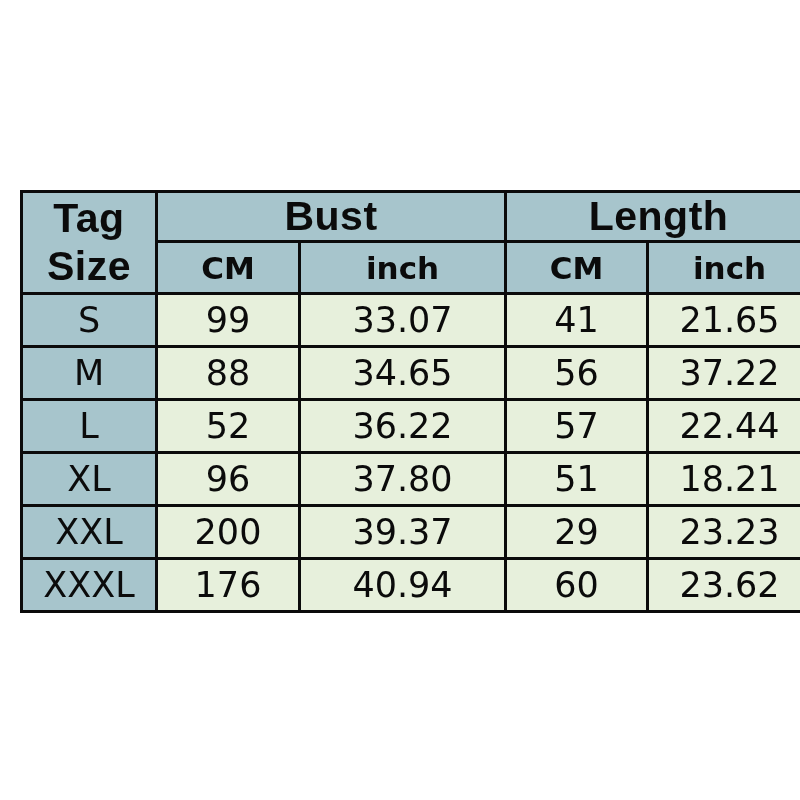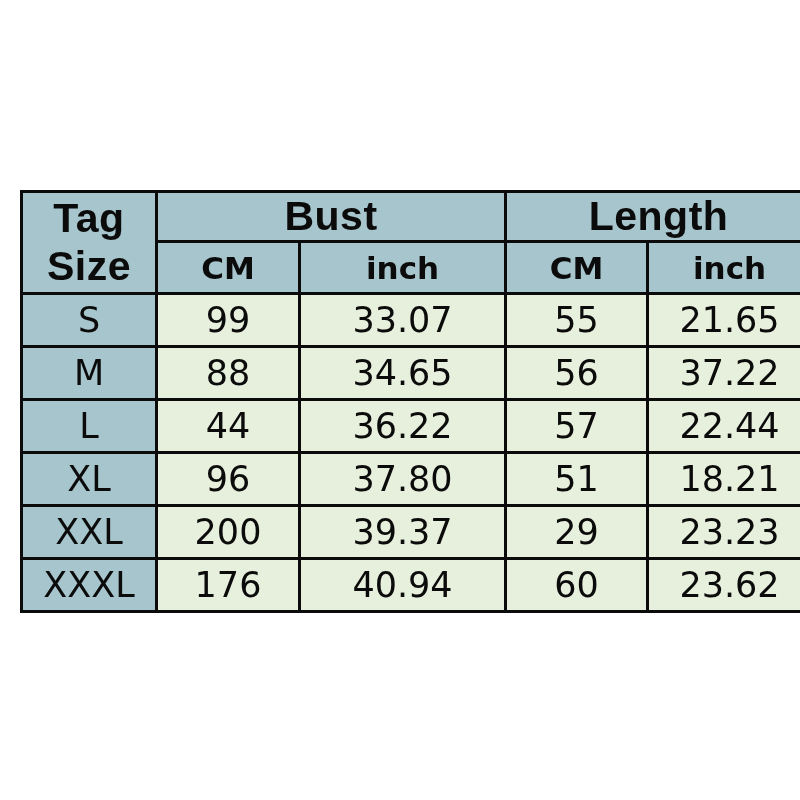--- a/index.html
+++ b/index.html
@@ -94,33 +94,33 @@
         <th class="sub">CM</th>
         <th class="sub">inch</th>
         <th class="sub">CM</th>
         <th class="sub">inch</th>
       </tr>
 
       <tr class="row-data">
         <td class="label">S</td>
         <td class="data">99</td>
         <td class="data">33.07</td>
-        <td class="data">55</td>
+        <td class="data">41</td>
         <td class="data">21.65</td>
       </tr>
       <tr class="row-data">
         <td class="label">M</td>
         <td class="data">88</td>
         <td class="data">34.65</td>
         <td class="data">56</td>
         <td class="data">37.22</td>
       </tr>
       <tr class="row-data">
         <td class="label">L</td>
-        <td class="data">44</td>
+        <td class="data">52</td>
         <td class="data">36.22</td>
         <td class="data">57</td>
         <td class="data">22.44</td>
       </tr>
       <tr class="row-data">
         <td class="label">XL</td>
         <td class="data">96</td>
         <td class="data">37.80</td>
         <td class="data">51</td>
         <td class="data">18.21</td>

